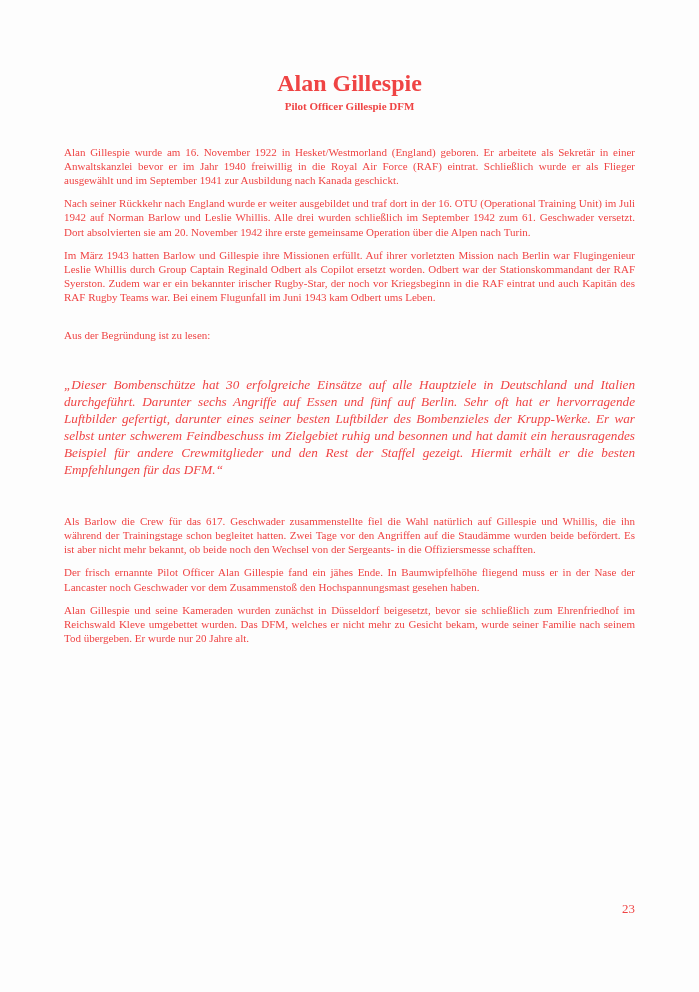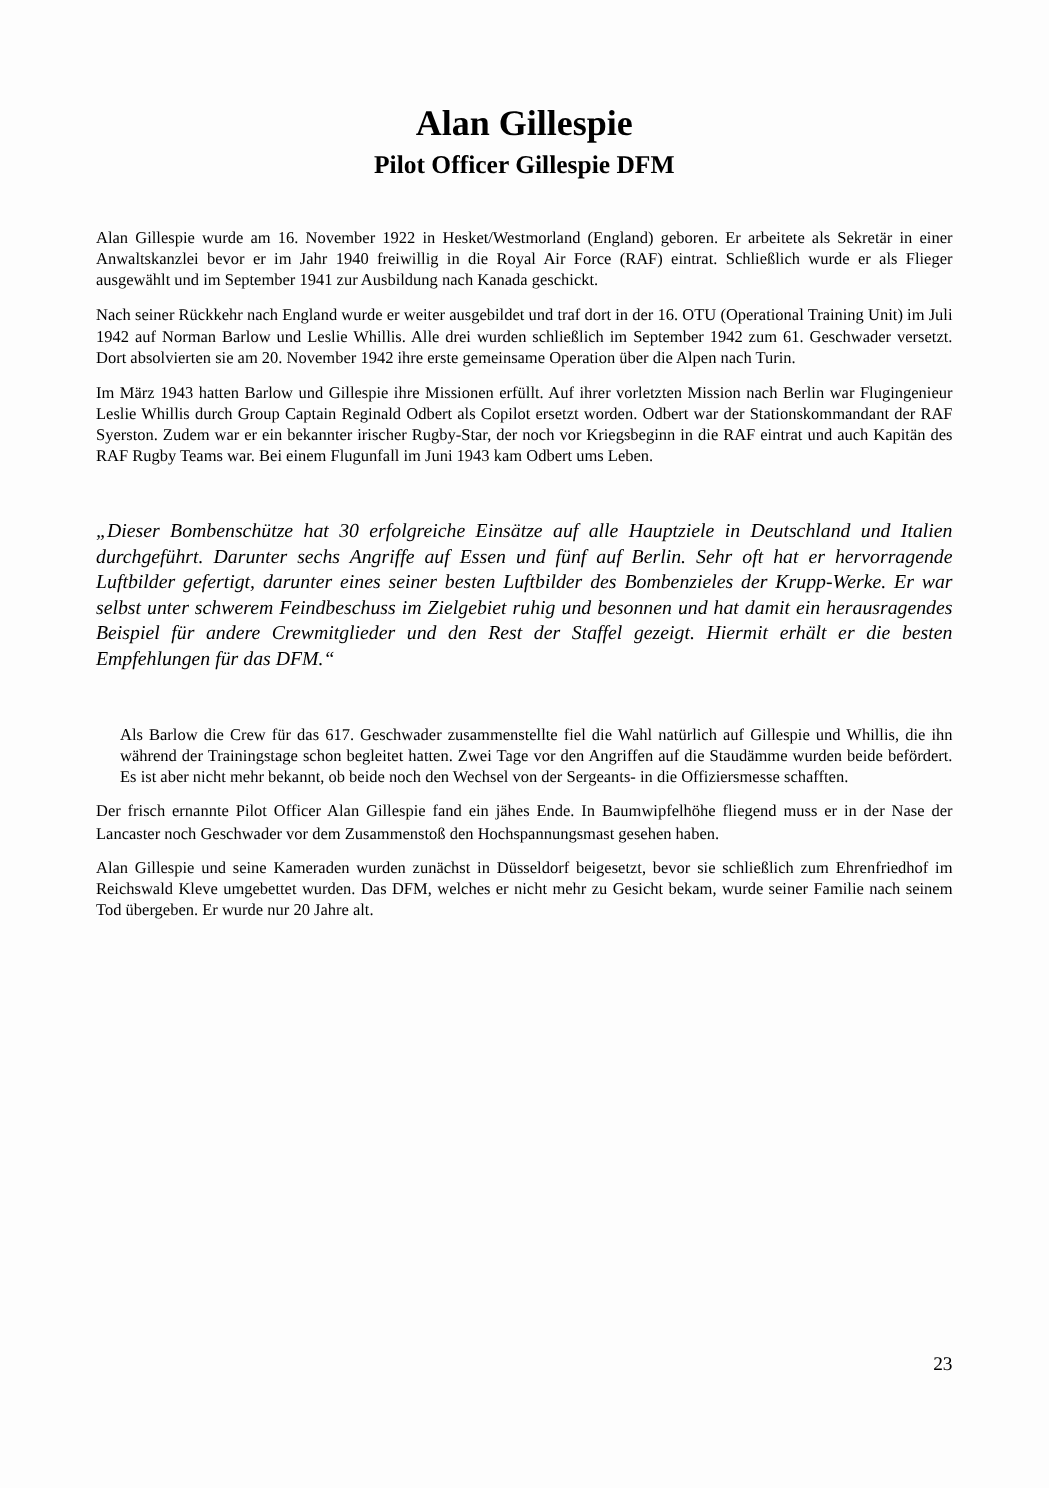--- a/index.html
+++ b/index.html
@@ -3,34 +3,34 @@
 <meta charset="utf-8">
 <style>
   * { margin: 0; padding: 0; box-sizing: border-box; }
   html, body { background: #ffffff; }
   .page {
     position: relative;
     width: 699px;
     height: 992px;
     margin: 0 auto;
     background: #fdfdfd;
-    color: #000000;
+    color: #ef4444;
     font-family: "Liberation Serif", serif;
     padding: 70px 64px 0 64px;
     overflow: hidden;
   }
   .doc-title {
     text-align: center;
     font-size: 24px;
     font-weight: bold;
     line-height: 1.1;
   }
   .doc-subtitle {
     text-align: center;
-    font-size: 17px;
+    font-size: 11px;
     font-weight: bold;
     margin-top: 4px;
     line-height: 1.2;
   }
   .doc-tagline {
     text-align: center;
     font-size: 13.5px;
     font-style: italic;
     margin-top: 9px;
     line-height: 1.2;
@@ -41,21 +41,21 @@
     text-align: justify;
     margin-top: 9px;
   }
   p.body.first { margin-top: 31px; }
   p.lead-in { margin-top: 24px; text-align: left; }
   p.quote {
     font-style: italic;
     margin-top: 33px;
     font-size: 13.2px;
   }
-  p.after-quote { margin-top: 36px; margin-left: 16px; }
+  p.after-quote { margin-top: 36px; }
   .page-number {
     position: absolute;
     right: 64px;
     bottom: 75px;
     font-size: 12.9px;
   }
 </style>
 </head>
 <body>
 
@@ -66,20 +66,21 @@
   <h2 class="doc-subtitle">Pilot Officer Gillespie DFM</h2>
 
 
   <p class="body first">Alan Gillespie wurde am 16. November 1922 in Hesket/Westmorland (England) geboren. Er arbeitete als Sekretär in einer Anwaltskanzlei bevor er im Jahr 1940 freiwillig in die Royal Air Force (RAF) eintrat. Schließlich wurde er als Flieger ausgewählt und im September 1941 zur Ausbildung nach Kanada geschickt.</p>
 
   <p class="body">Nach seiner Rückkehr nach England wurde er weiter ausgebildet und traf dort in der 16. OTU (Operational Training Unit) im Juli 1942 auf Norman Barlow und Leslie Whillis. Alle drei wurden schließlich im September 1942 zum 61. Geschwader versetzt. Dort absolvierten sie am 20. November 1942 ihre erste gemeinsame Operation über die Alpen nach Turin.</p>
 
   <p class="body">Im März 1943 hatten Barlow und Gillespie ihre Missionen erfüllt. Auf ihrer vorletzten Mission nach Berlin war Flugingenieur Leslie Whillis durch Group Captain Reginald Odbert als Copilot ersetzt worden. Odbert war der Stationskommandant der RAF Syerston. Zudem war er ein bekannter irischer Rugby-Star, der noch vor Kriegsbeginn in die RAF eintrat und auch Kapitän des RAF Rugby Teams war. Bei einem Flugunfall im Juni 1943 kam Odbert ums Leben.</p>
 
 
+  <p class="body lead-in">Aus der Begründung ist zu lesen:</p>
 
   <p class="body quote">„Dieser Bombenschütze hat 30 erfolgreiche Einsätze auf alle Hauptziele in Deutschland und Italien durchgeführt. Darunter sechs Angriffe auf Essen und fünf auf Berlin. Sehr oft hat er hervorragende Luftbilder gefertigt, darunter eines seiner besten Luftbilder des Bombenzieles der Krupp-Werke. Er war selbst unter schwerem Feindbeschuss im Zielgebiet ruhig und besonnen und hat damit ein herausragendes Beispiel für andere Crewmitglieder und den Rest der Staffel gezeigt. Hiermit erhält er die besten Empfehlungen für das DFM.“</p>
 
   <p class="body after-quote">Als Barlow die Crew für das 617. Geschwader zusammenstellte fiel die Wahl natürlich auf Gillespie und Whillis, die ihn während der Trainingstage schon begleitet hatten. Zwei Tage vor den Angriffen auf die Staudämme wurden beide befördert. Es ist aber nicht mehr bekannt, ob beide noch den Wechsel von der Sergeants- in die Offiziersmesse schafften.</p>
 
   <p class="body">Der frisch ernannte Pilot Officer Alan Gillespie fand ein jähes Ende. In Baumwipfelhöhe fliegend muss er in der Nase der Lancaster noch Geschwader vor dem Zusammenstoß den Hochspannungsmast gesehen haben.</p>
 
   <p class="body">Alan Gillespie und seine Kameraden wurden zunächst in Düsseldorf beigesetzt, bevor sie schließlich zum Ehrenfriedhof im Reichswald Kleve umgebettet wurden. Das DFM, welches er nicht mehr zu Gesicht bekam, wurde seiner Familie nach seinem Tod übergeben. Er wurde nur 20 Jahre alt.</p>
 
   <div class="page-number">23</div>

